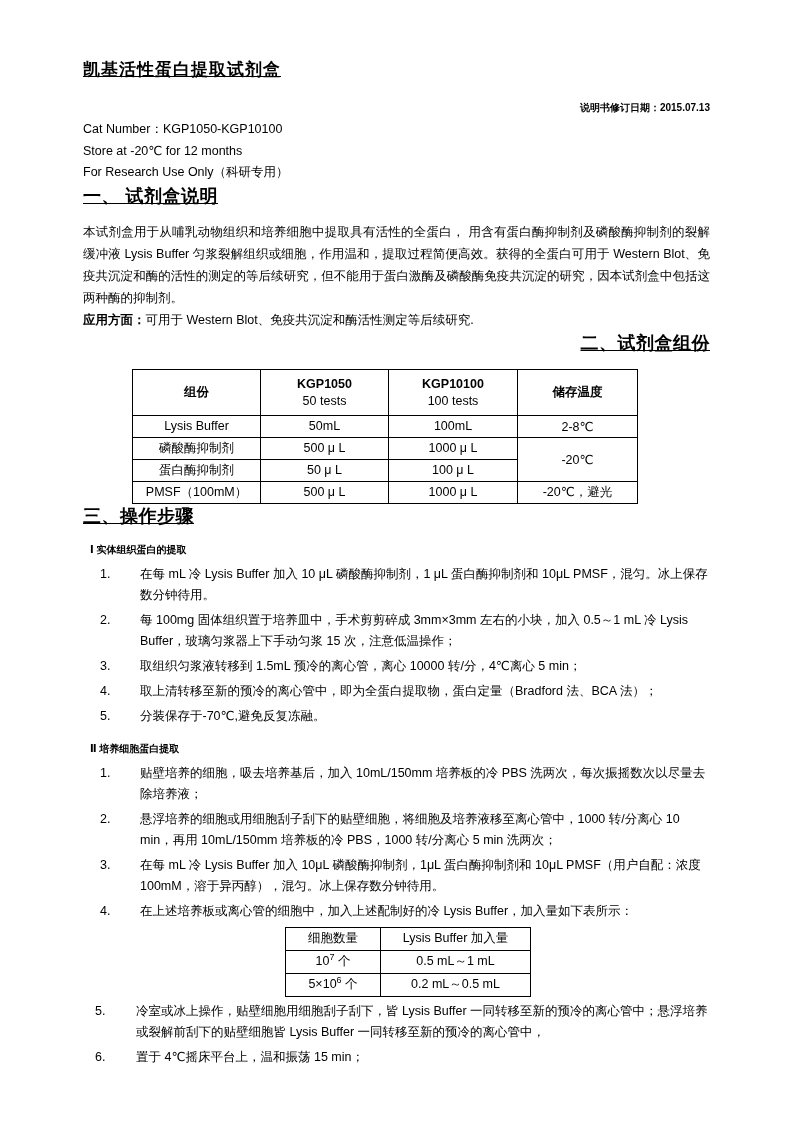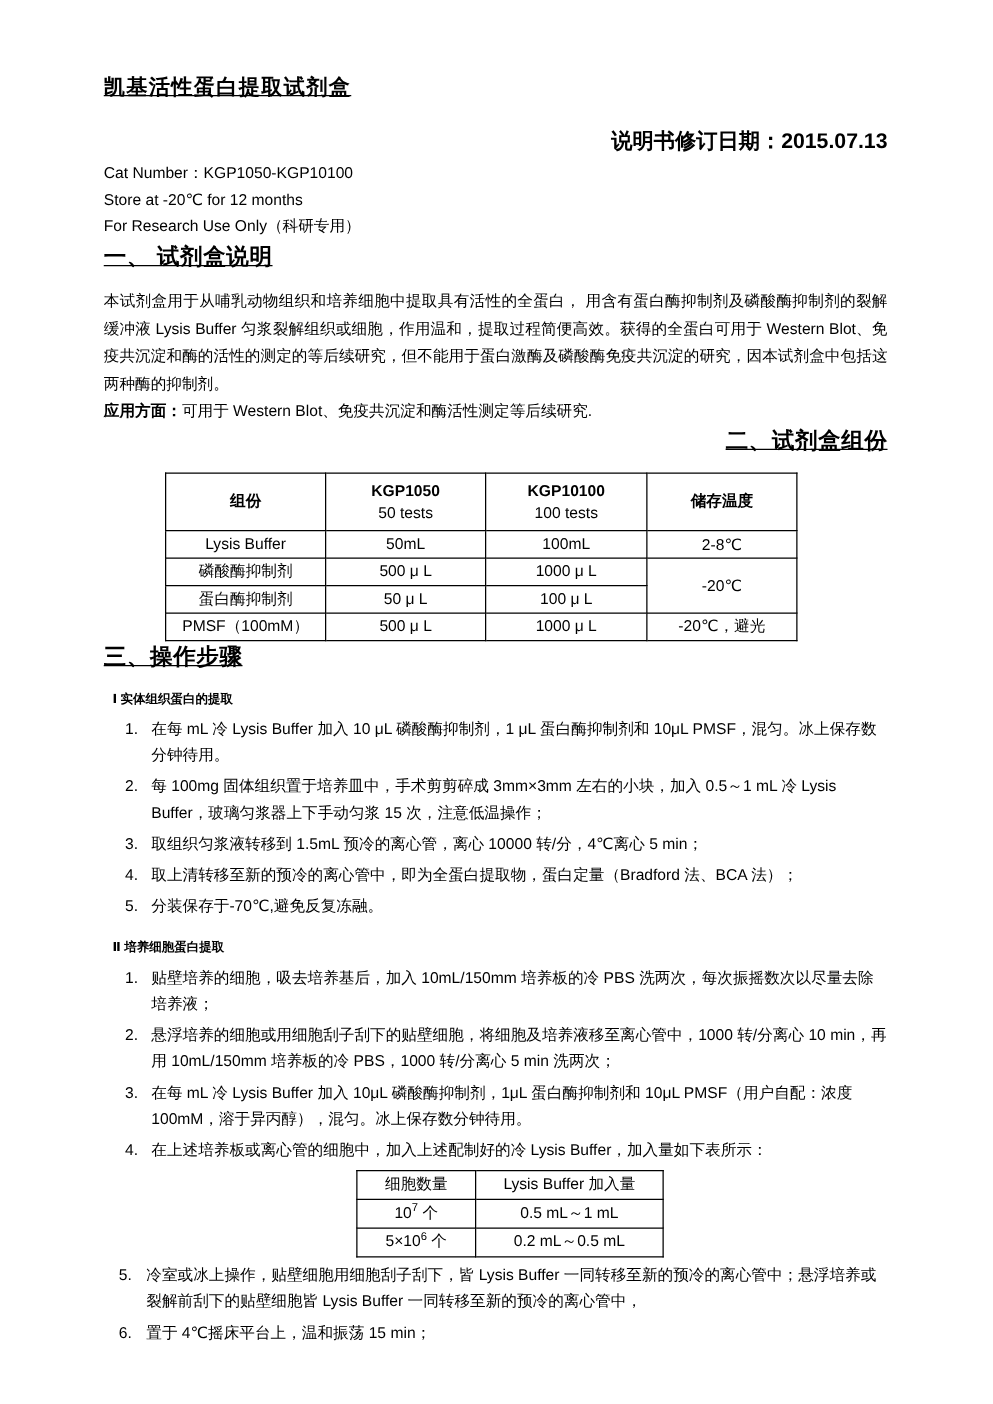--- a/index.html
+++ b/index.html
@@ -11,21 +11,21 @@
     box-sizing:border-box;
     padding:58px 84px 0 83px;
     overflow:hidden;
     position:relative;
     border-radius:19px;
   }
   h1.doc-title {
     margin:0; font-size:17px; font-weight:bold;
     text-decoration:underline; letter-spacing:1px;
   }
-  .date-line { margin-top:20px; text-align:right; font-weight:bold; font-size:17px; }
+  .date-line { margin-top:20px; text-align:right; font-weight:bold; font-size:10px; }
   .meta-block { margin-top:4px; line-height:21.5px; }
   h2.sec { margin:0; font-size:18px; font-weight:bold; letter-spacing:0.5px;text-decoration:underline; }
   .sec1-h { margin-top:44px; }
   .sec2-h { margin-top:32px;text-align:right; }
   .sec3-h { margin-top:36px; }
   p.desc { margin:13px 0 0 0; line-height:22px; text-align:justify; }
   p.app  { margin:0; line-height:22px; }
   p.app b { font-weight:bold; }
 
   table.components {
@@ -38,21 +38,21 @@
   }
   table.components thead th { height:45px; }
   table.components tbody td { height:21px; }
   .th-main { font-weight:bold; }
   .th-sub  { font-weight:normal; margin-top:3px; }
 
   h3.sub { font-size:10px; font-weight:bold; margin:15px 0 0 7px; }
   .steps { margin-top:7px; }
   .li { display:flex; line-height:21px; margin-top:4px; padding-left:17px; }
   .li .num { width:21px; flex:none; }
-  .li .txt { flex:1; }
+  .li .txt { flex:1;margin-left:19px; }
   .li.after { padding-left:12px; }
   .li.after .num { width:22px; }
 
   table.lysis {
     border-collapse:collapse; table-layout:fixed;
     width:245px; margin:5px 0 3px 202px;
   }
   table.lysis th, table.lysis td {
     border:1px solid #000; text-align:center; vertical-align:middle;
     padding:0 2px; font-size:12.5px; font-weight:normal; height:22px;

